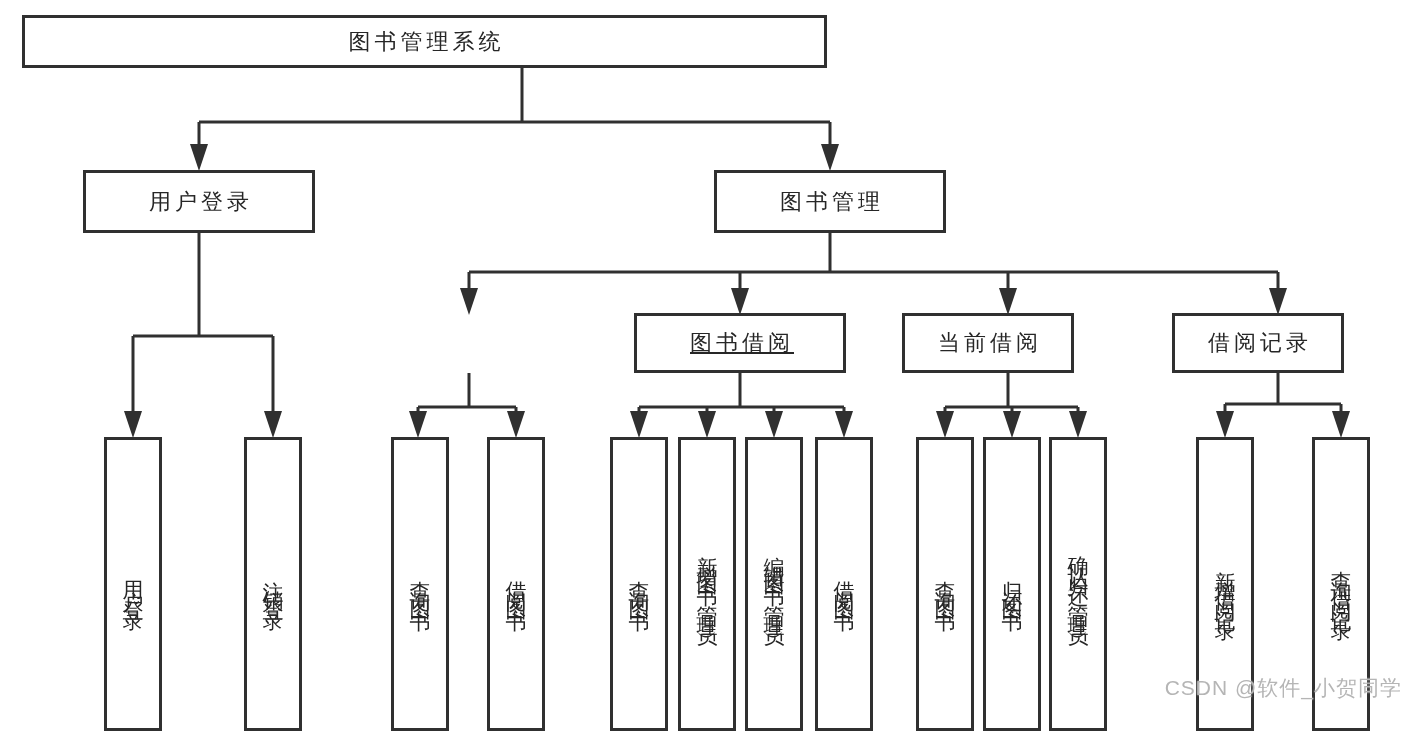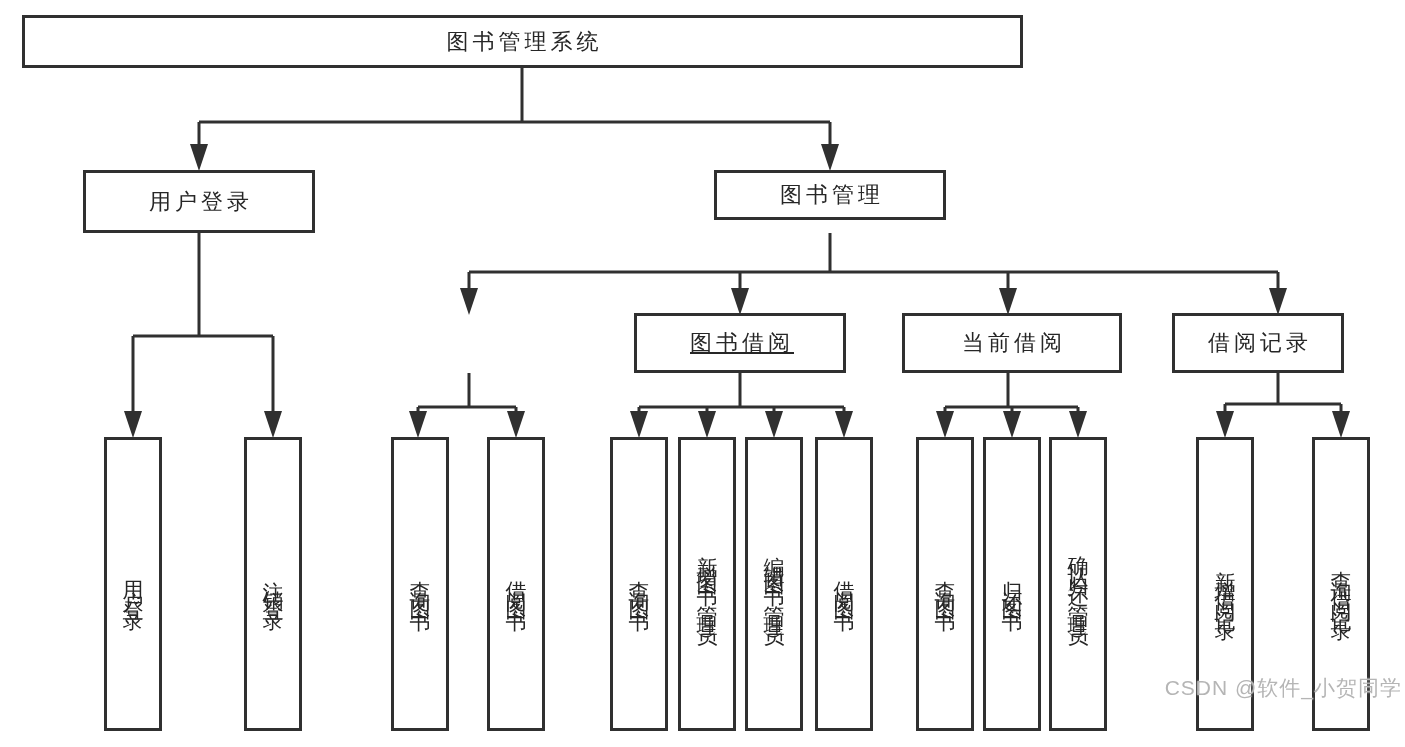--- a/index.html
+++ b/index.html
@@ -95,27 +95,27 @@
       <polygon points="765,411 783,411 774,438"></polygon>
       <polygon points="835,411 853,411 844,438"></polygon>
       <polygon points="936,411 954,411 945,438"></polygon>
       <polygon points="1003,411 1021,411 1012,438"></polygon>
       <polygon points="1069,411 1087,411 1078,438"></polygon>
       <polygon points="1216,411 1234,411 1225,438"></polygon>
       <polygon points="1332,411 1350,411 1341,438"></polygon>
     </g>
   </svg>
 
-  <div class="node" style="left:22px;top:15px;width:1001px;height:53px;">图书管理系统</div>
+  <div class="node" style="left:22px;top:15px;width:805px;height:53px;">图书管理系统</div>
 
   <div class="node" style="left:83px;top:170px;width:232px;height:63px;">用户登录</div>
-  <div class="node" style="left:714px;top:170px;width:232px;height:50px;">图书管理</div>
+  <div class="node" style="left:714px;top:170px;width:232px;height:63px;">图书管理</div>
 
   <div class="node" style="left:634px;top:313px;width:212px;height:60px;text-decoration:underline;">图书借阅</div>
-  <div class="node" style="left:902px;top:313px;width:220px;height:60px;">当前借阅</div>
+  <div class="node" style="left:902px;top:313px;width:172px;height:60px;">当前借阅</div>
   <div class="node" style="left:1172px;top:313px;width:172px;height:60px;">借阅记录</div>
 
   <div class="leaf" style="left:104px;">
     <span>用户登录</span>
   </div>
   <div class="leaf" style="left:244px;">
     <span>注销登录</span>
   </div>
   <div class="leaf" style="left:391px;">
     <span>查询图书</span>

